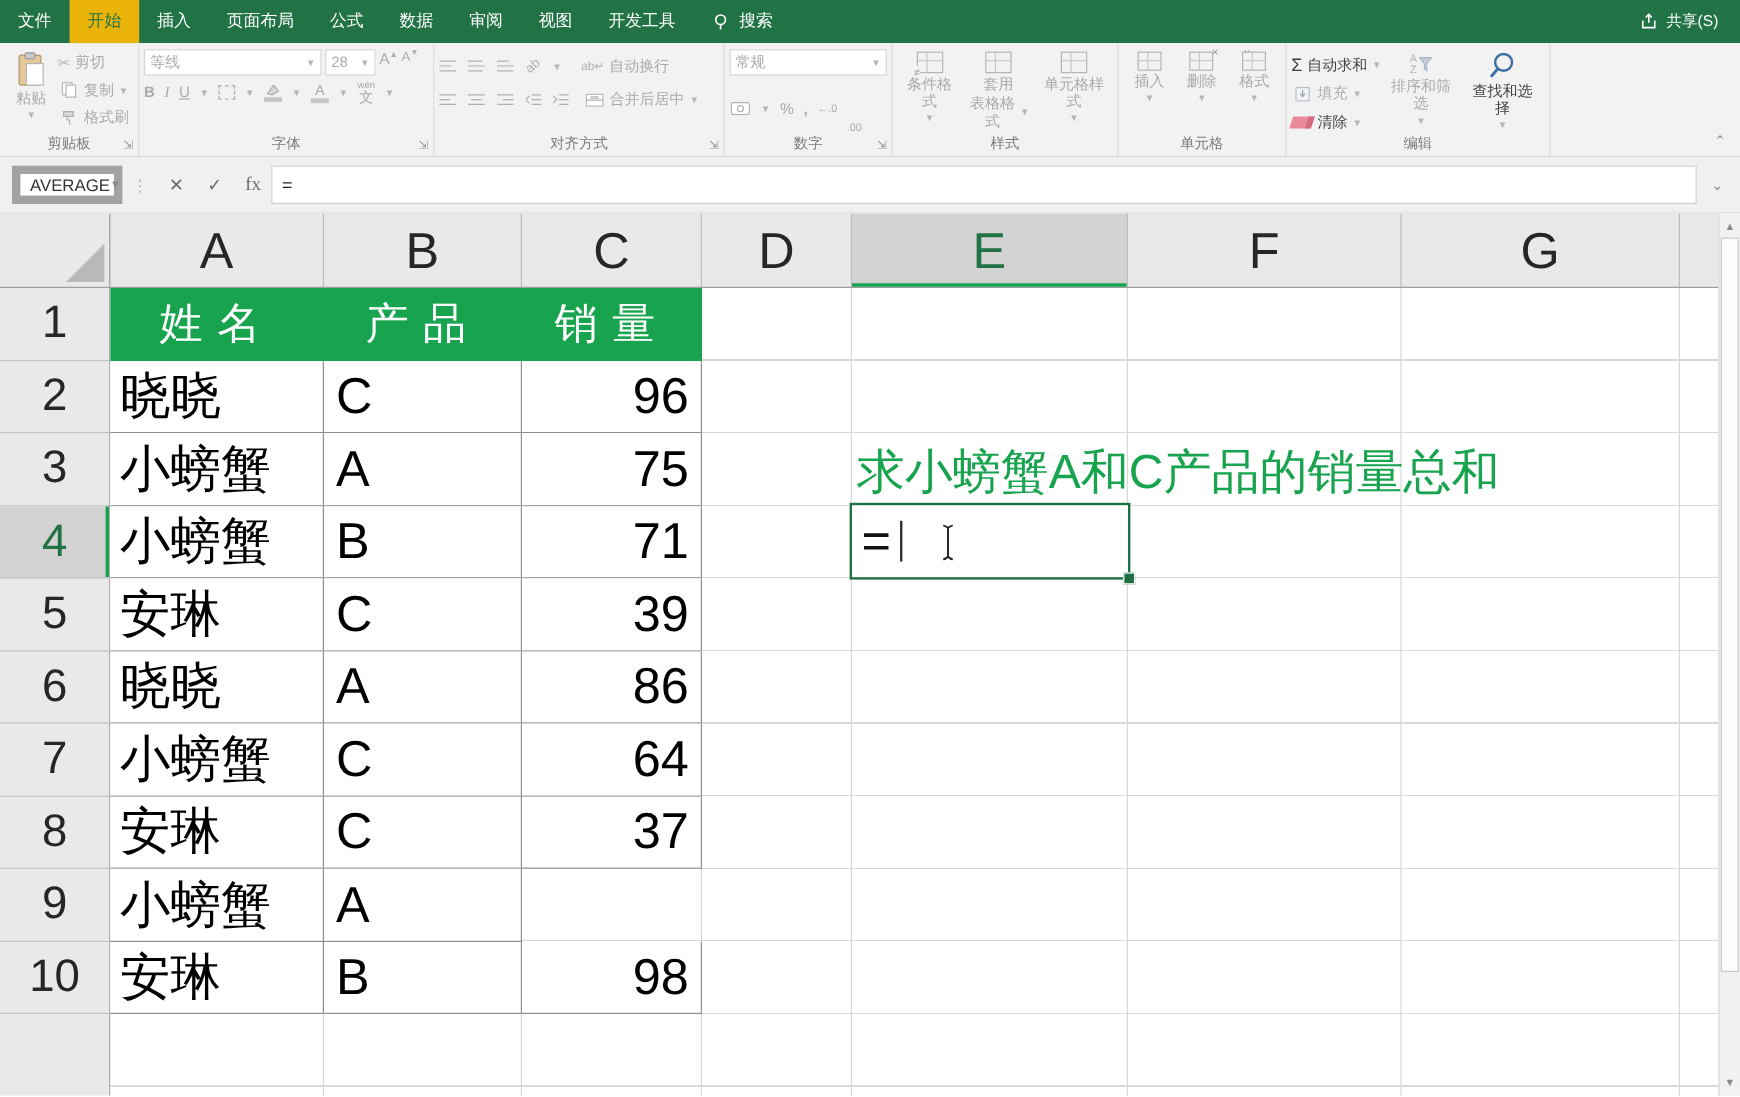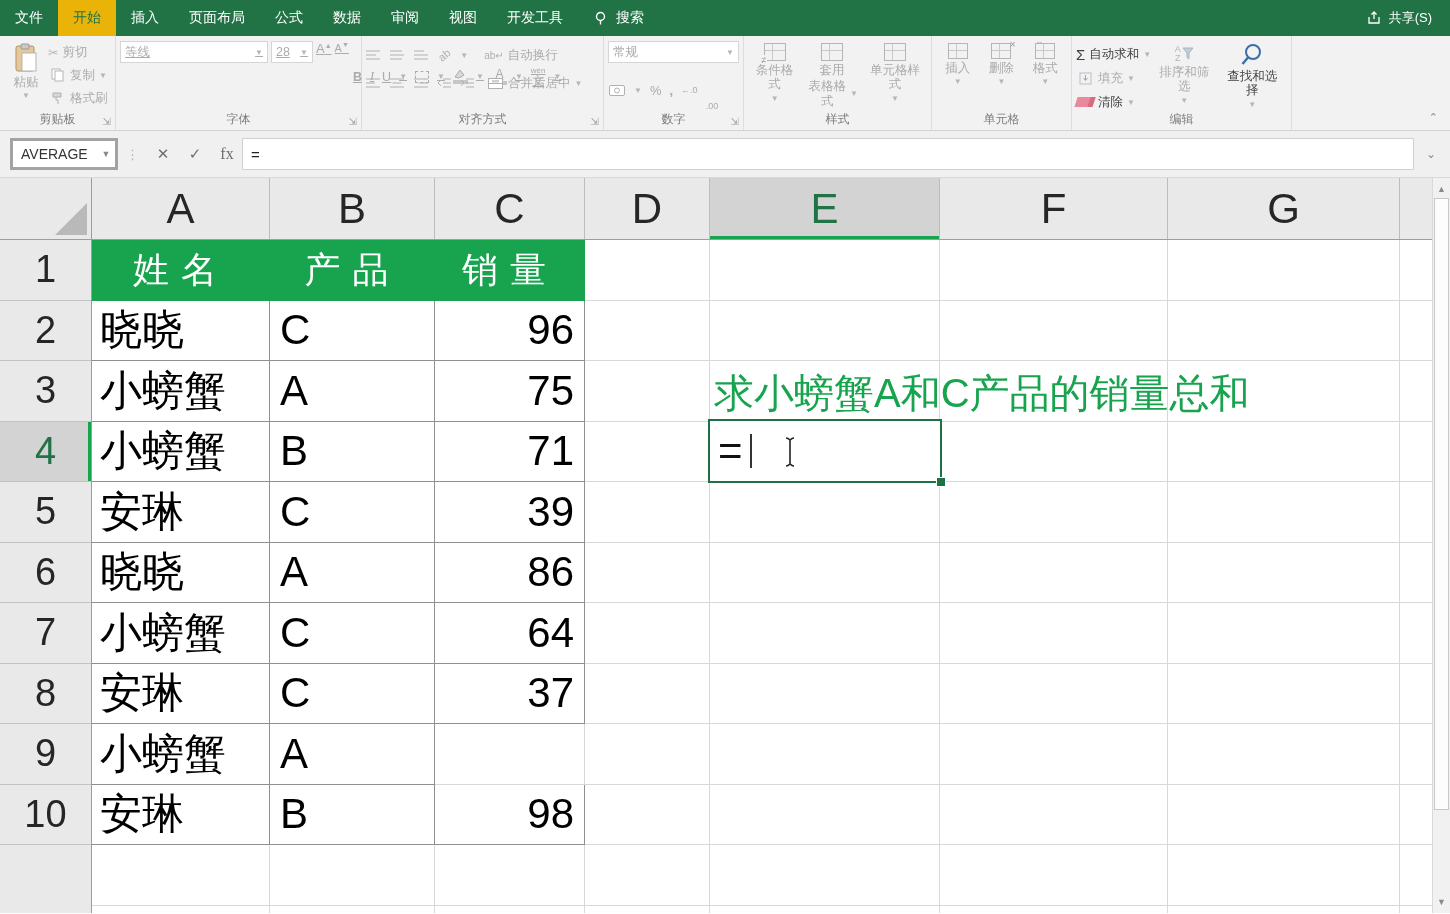--- a/index.html
+++ b/index.html
@@ -24,21 +24,21 @@
   .caret { font-size:8px; color:#b5b5b5; }
   .dark { color:#444; }
   .combo { background:#fff; border:1px solid #d6d6d6; height:22px; display:flex; align-items:center; padding:0 4px; color:#ababab; }
   .combo .caret { margin-left:auto; }
   .iconbox { display:inline-flex; align-items:center; justify-content:center; width:18px; height:18px; }
   .gridicon { width:16px; height:14px; border:1px solid #b5b5b5;
     background-image:linear-gradient(#c9c9c9,#c9c9c9),linear-gradient(#c9c9c9,#c9c9c9);
     background-size:100% 1px,1px 100%; background-position:0 6px,7px 0; background-repeat:no-repeat; }
   
   .formula-row { height:47px; background:#f0f0f0; border-bottom:1px solid #d9d9d9; display:flex; align-items:center; position:relative; }
-  .namebox { margin-left:10px; width:108px; height:32px; background:#fff; border:3px solid #a3a3a3; display:flex; align-items:center; font-size:14px; color:#333; }
+  .namebox { margin-left:10px; width:92px; height:32px; background:#fff; border:7px solid #a3a3a3; display:flex; align-items:center; font-size:14px; color:#333; }
   .namebox-text { padding-left:8px; flex:1; }
   .namebox-arrow { width:18px; text-align:center; color:#8a8a8a; font-size:9px; }
   .fb-dots { color:#b0b0b0; font-size:13px; padding:0 8px; letter-spacing:1px; }
   .fb-btns { display:flex; align-items:center; gap:2px; }
   .fb-btn { width:30px; height:30px; display:flex; align-items:center; justify-content:center; font-size:15px; color:#6e6e6e; }
   .fb-fx { font-family:"Liberation Serif", serif; font-size:16px; }
   .formula-input { flex:1; height:32px; margin-right:36px; background:#fff; border:1px solid #d0d0d0; display:flex; align-items:center; padding-left:8px; font-size:15px; color:#222; }
   .fb-chevron { position:absolute; right:6px; top:10px; width:26px; height:26px; display:flex; align-items:center; justify-content:center; color:#8a8a8a; font-size:12px; }
   
   .sheet { position:relative; height:735px; background:#fff; }
@@ -151,21 +151,21 @@
               <path d="M5 5 v3 h2 v4" fill="none" stroke="#b0b0b0"></path>
             </svg>
         </span>
         <span>格式刷</span>
       </div>
     </div>
     <span class="group-label">剪贴板</span>
     <span class="launcher">⇲</span>
   </div>
 
-  <div class="group" style="width:246px;flex-direction:row;align-items:stretch;gap:4px;text-decoration:underline;">
+  <div class="group" style="width:246px;flex-direction:column;align-items:stretch;gap:4px;">
     <div style="display:flex;gap:3px;">
       <div class="combo" style="width:148px;">
         <span>等线</span>
         <span class="caret">▼</span>
       </div>
       <div class="combo" style="width:42px;">
         <span>28</span>
         <span class="caret">▼</span>
       </div>
       <span style="font-size:13px;">A<sup style="font-size:7px;">▲</sup></span>

